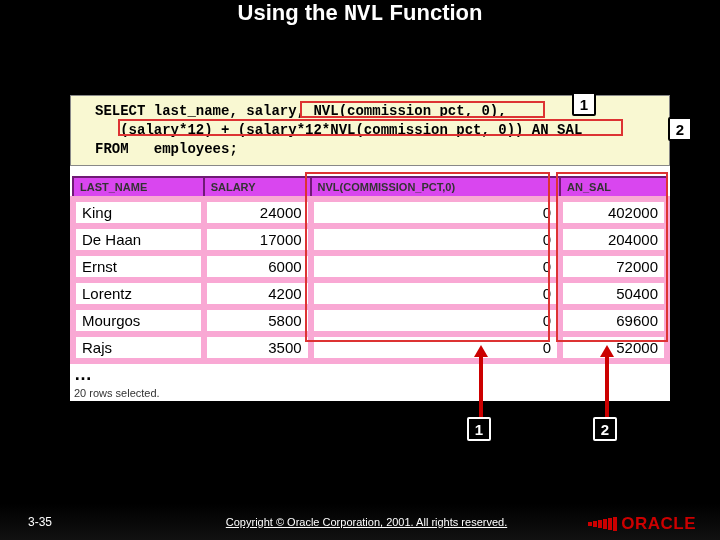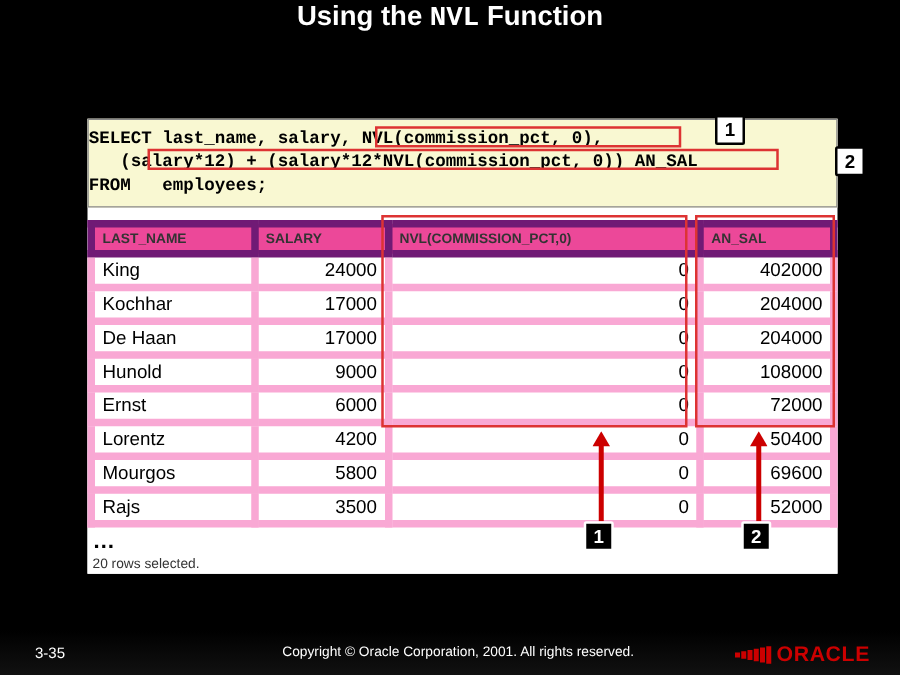--- a/index.html
+++ b/index.html
@@ -22,36 +22,36 @@
     position: absolute;
     left: 70px; right: 50px; top: 95px;
     background: #fff;
   }
   .sql-box {
     background: #f9f8d2;
     border: 1px solid #888;
     font-family: "Courier New", monospace;
     font-size: 14px;
     font-weight: bold;
-    padding: 6px 0;
+    padding: 6px 24px;
     line-height: 1.35;
     white-space: pre;
   }
   .table-wrap {
     margin-top: 10px;
     background: #fff;
     font-size: 11px;
   }
   table {
     width: 100%;
     border-collapse: collapse;
   }
   th {
-    background: #ec4899;
-    border: 6px solid #701a75;
+    background: #d946ef;
+    border: 2px solid #701a75;
     color: #333;
     font-weight: bold;
     font-size: 11px;
     padding: 3px 6px;
     text-align: left;
   }
   td {
     border: 6px solid #f9a8d4;
     padding: 2px 6px;
     font-size: 15px;
@@ -70,20 +70,21 @@
     padding: 2px 4px;
   }
   .footer {
     position: absolute;
     bottom: 0; left: 0; right: 0;
     height: 36px;
     background: linear-gradient(#000, #111);
     display: flex;
     align-items: center;
     color: #fff;
+    text-decoration: underline;
   }
   .page-num {
     position: absolute;
     left: 28px;
     font-size: 12px;
   }
   .copyright {
     width: 100%;
     text-align: center;
     font-size: 11px;
@@ -154,36 +155,24 @@
         </tr>
       </thead>
       <tbody id="tbody">
           <tr>
             <td>King</td>
             <td class="num">24000</td>
             <td class="num">0</td>
             <td class="num">402000</td>
           </tr>
           <tr>
-            <td>Kochhar</td>
-            <td class="num">17000</td>
-            <td class="num">0</td>
-            <td class="num">204000</td>
-          </tr>
-          <tr>
             <td>De Haan</td>
             <td class="num">17000</td>
             <td class="num">0</td>
             <td class="num">204000</td>
-          </tr>
-          <tr>
-            <td>Hunold</td>
-            <td class="num">9000</td>
-            <td class="num">0</td>
-            <td class="num">108000</td>
           </tr>
           <tr>
             <td>Ernst</td>
             <td class="num">6000</td>
             <td class="num">0</td>
             <td class="num">72000</td>
           </tr>
           <tr>
             <td>Lorentz</td>
             <td class="num">4200</td>

